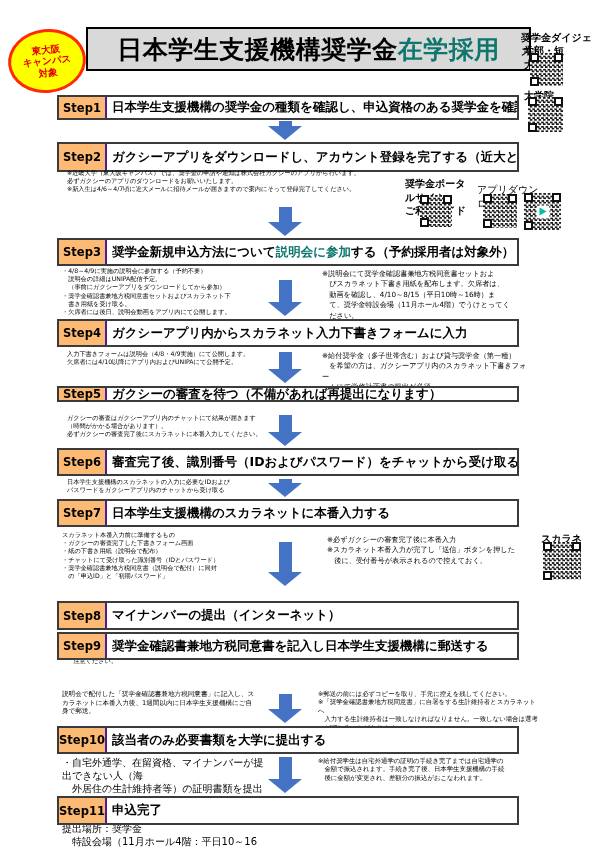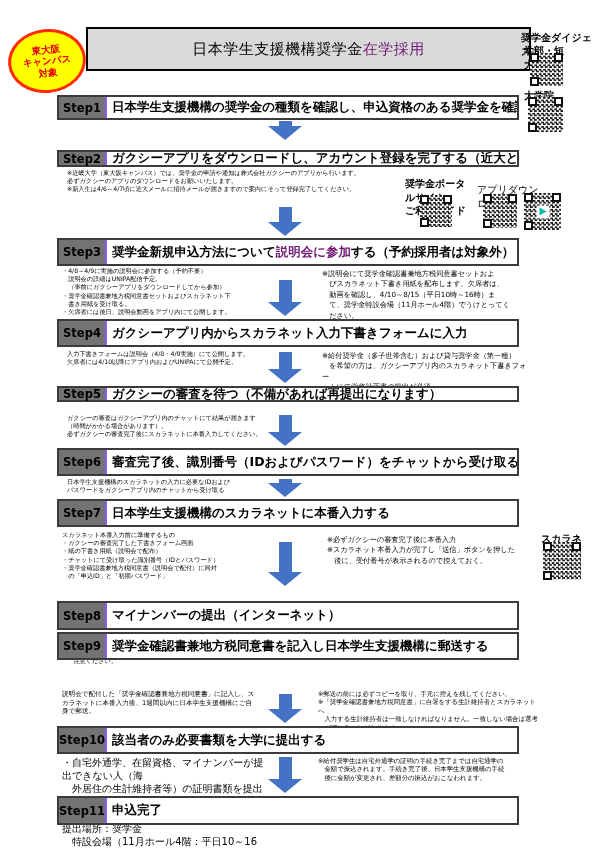--- a/index.html
+++ b/index.html
@@ -9,26 +9,26 @@
 
   
   .badge{position:absolute;left:8px;top:29px;width:78px;height:64px;background:#ffff00;
          border:3px solid #ff2a00;border-radius:50%;display:flex;align-items:center;justify-content:center;
          text-align:center;color:#e60000;font-weight:bold;font-size:9.5px;line-height:1.2;
          white-space:pre-line;transform:rotate(-6deg)}
 
   
   .titlebox{position:absolute;left:86px;top:27px;width:445px;height:44px;background:#d9d9d9;
             border:2.5px solid #000;display:flex;align-items:center;justify-content:center;
-            font-size:15px;font-weight:normal;white-space:nowrap;letter-spacing:.5px}
-  .red{color:#701a75}
+            font-size:25px;font-weight:bold;white-space:nowrap;letter-spacing:.5px}
+  .red{color:#0f766e}
 
   
   .step{position:absolute;left:57px;width:462px;display:flex;border:2px solid #3b3b3b;background:#fff}
-  .step .lbl{flex:0 0 48px;background:#737373;border-right:2px solid #8b5cf6;display:flex;
+  .step .lbl{flex:0 0 48px;background:#fdba74;border-right:2px solid #4c1d95;display:flex;
              align-items:center;justify-content:center;font-weight:bold;font-size:11.5px}
   .step .ttl{flex:1;display:flex;align-items:center;padding:0 5px;font-weight:bold;font-size:12.5px;
              white-space:nowrap;overflow:hidden}
 
   
   .arrow{position:absolute;left:268px;width:34px;display:flex;flex-direction:column;align-items:center}
   .arrow .shaft{width:13px;flex:1;background:#4472c4}
   .arrow .head{width:0;height:0;border-left:17px solid transparent;border-right:17px solid transparent;
                border-top:14px solid #4472c4}
 
@@ -79,21 +79,21 @@
 
   <div class="step" style="top:95px;height:25px">
     <div class="lbl">Step1</div>
     <div class="ttl">日本学生支援機構の奨学金の種類を確認し、申込資格のある奨学金を確認</div>
   </div>
   <div class="arrow" style="top:121px;height:19px">
       <div class="shaft"></div>
       <div class="head"></div>
     </div>
 
-  <div class="step" style="top:150px;height:17px">
+  <div class="step" style="top:142px;height:30px">
     <div class="lbl">Step2</div>
     <div class="ttl">ガクシーアプリをダウンロードし、アカウント登録を完了する（近大と連携）</div>
   </div>
   <div class="note s" style="left:67px;top:169px;width:325px">※近畿大学（東大阪キャンパス）では、奨学金の申請や通知は株式会社ガクシーのアプリから行います。
 必ずガクシーのアプリのダウンロードをお願いいたします。
 ※新入生は4/6～4/7頃に近大メールに招待メールが届きますので案内にそって登録完了してください。</div>
   <div class="cap" style="left:405px;top:177px;width:64px;font-weight:bold">奨学金ポータルサイト
 ご利用ガイド</div>
   <div class="qr" style="left:420px;top:195px;width:32px;height:32px">
       <span class="f tl"></span>

